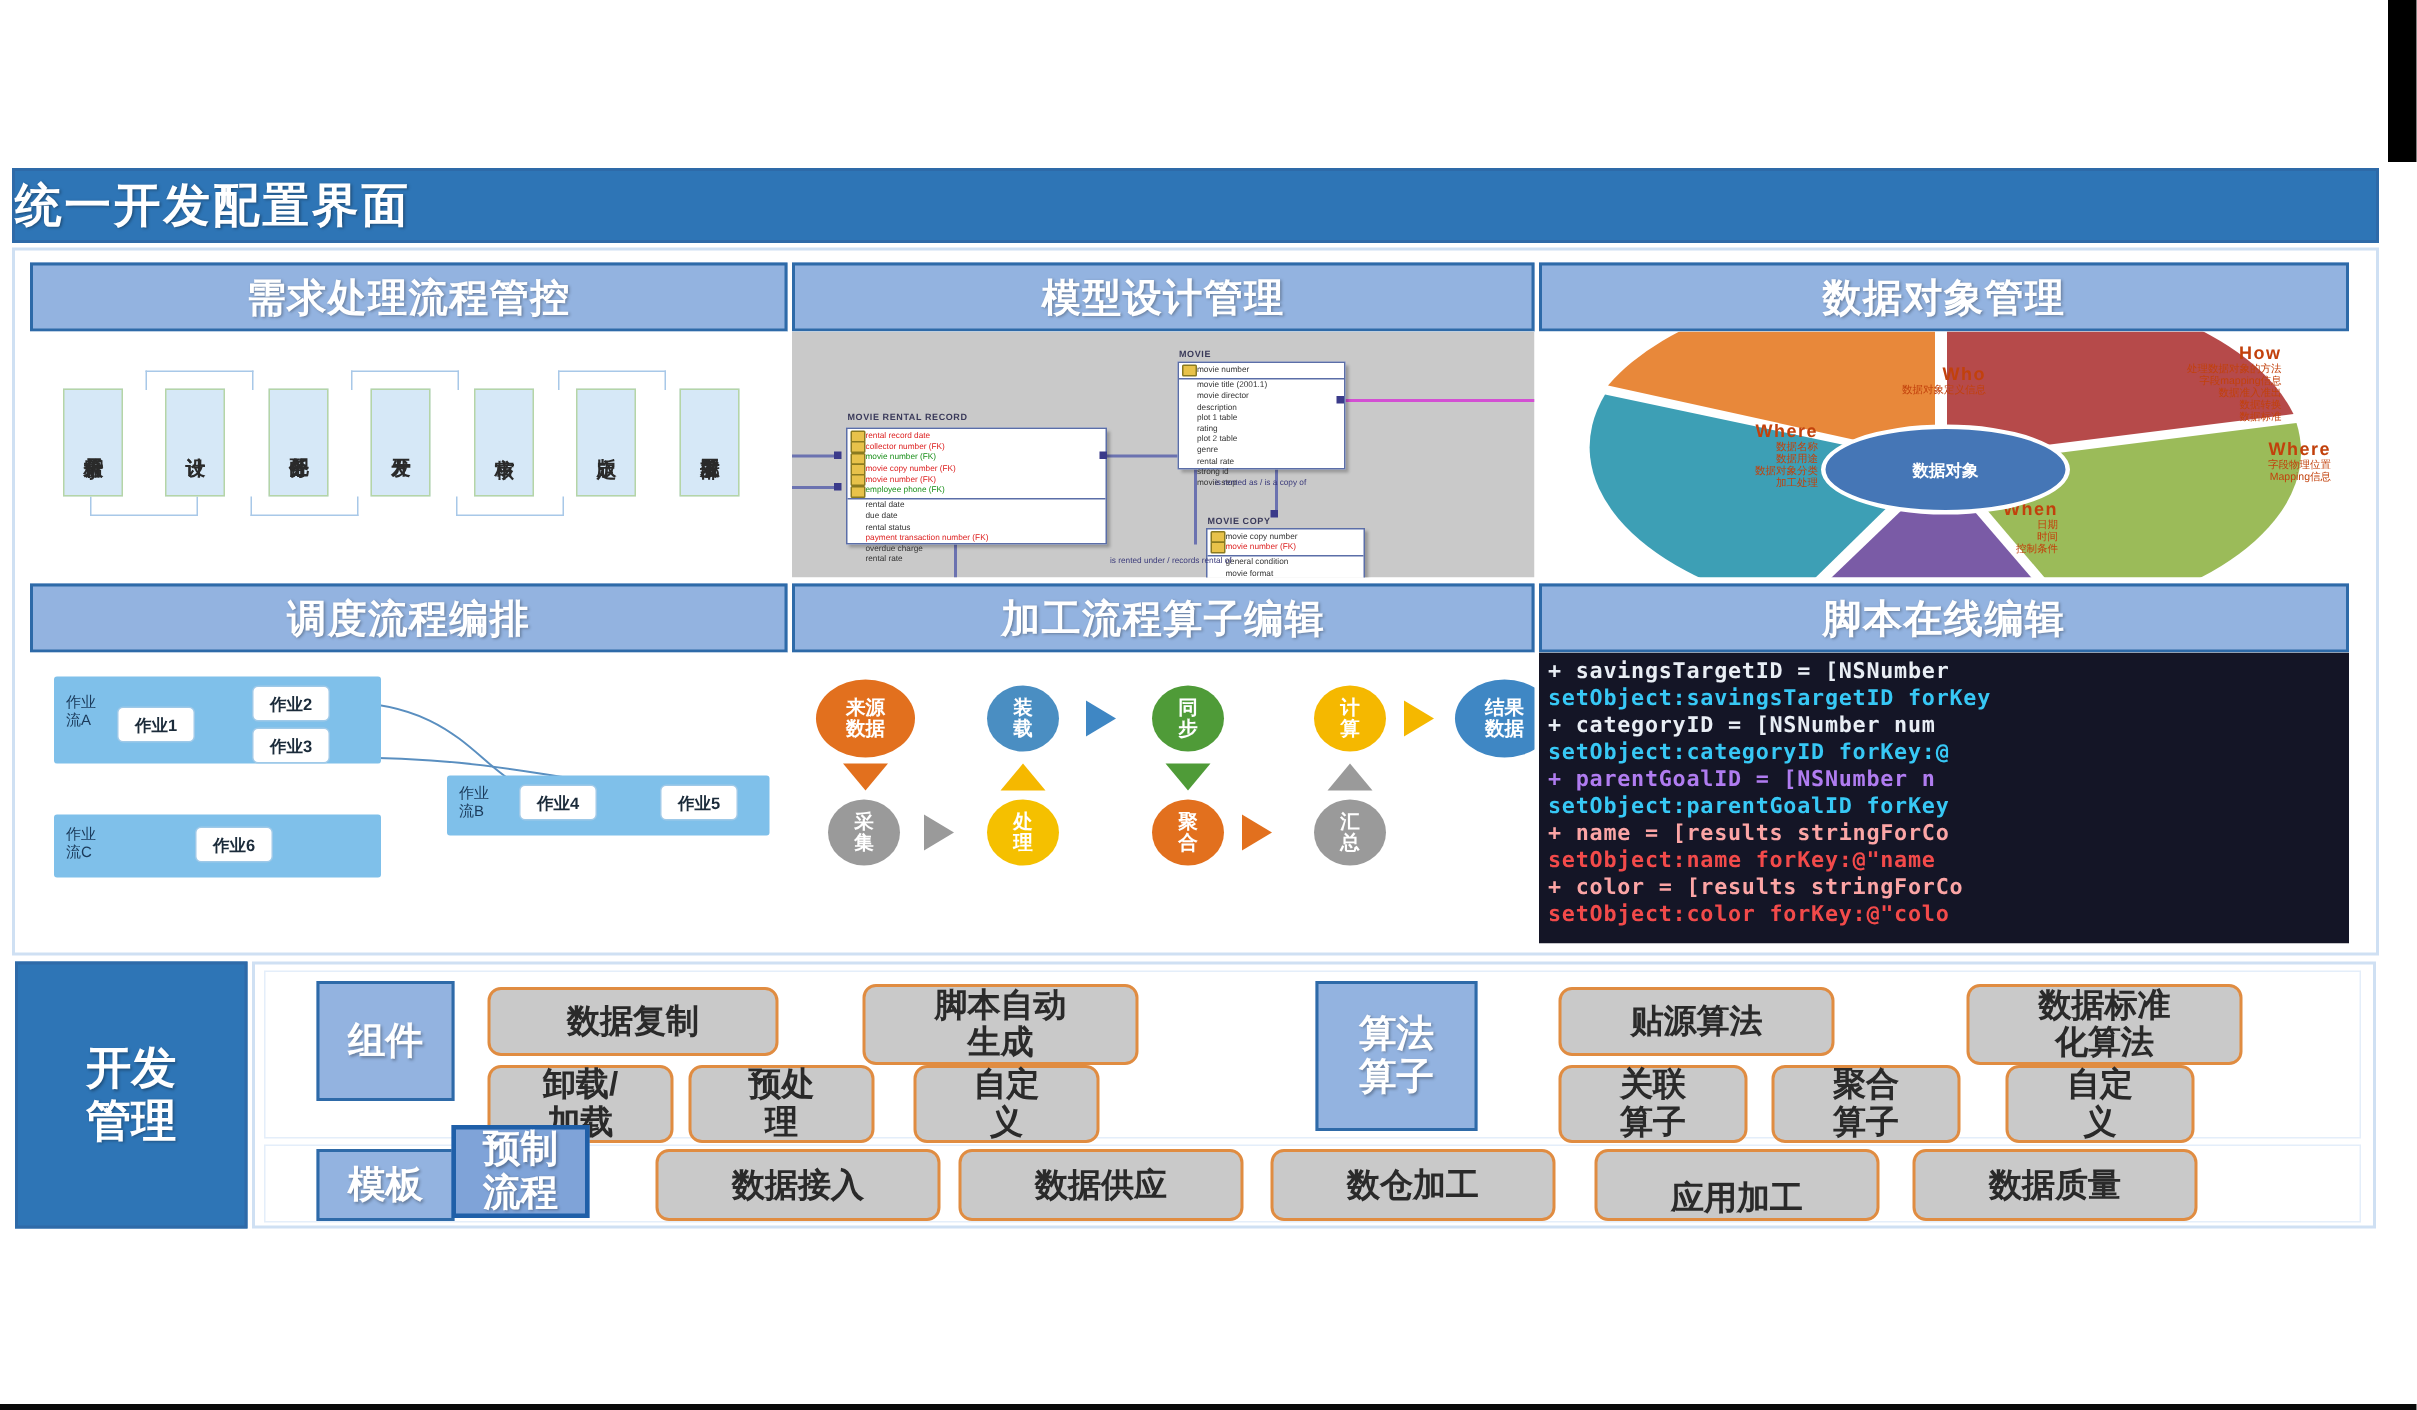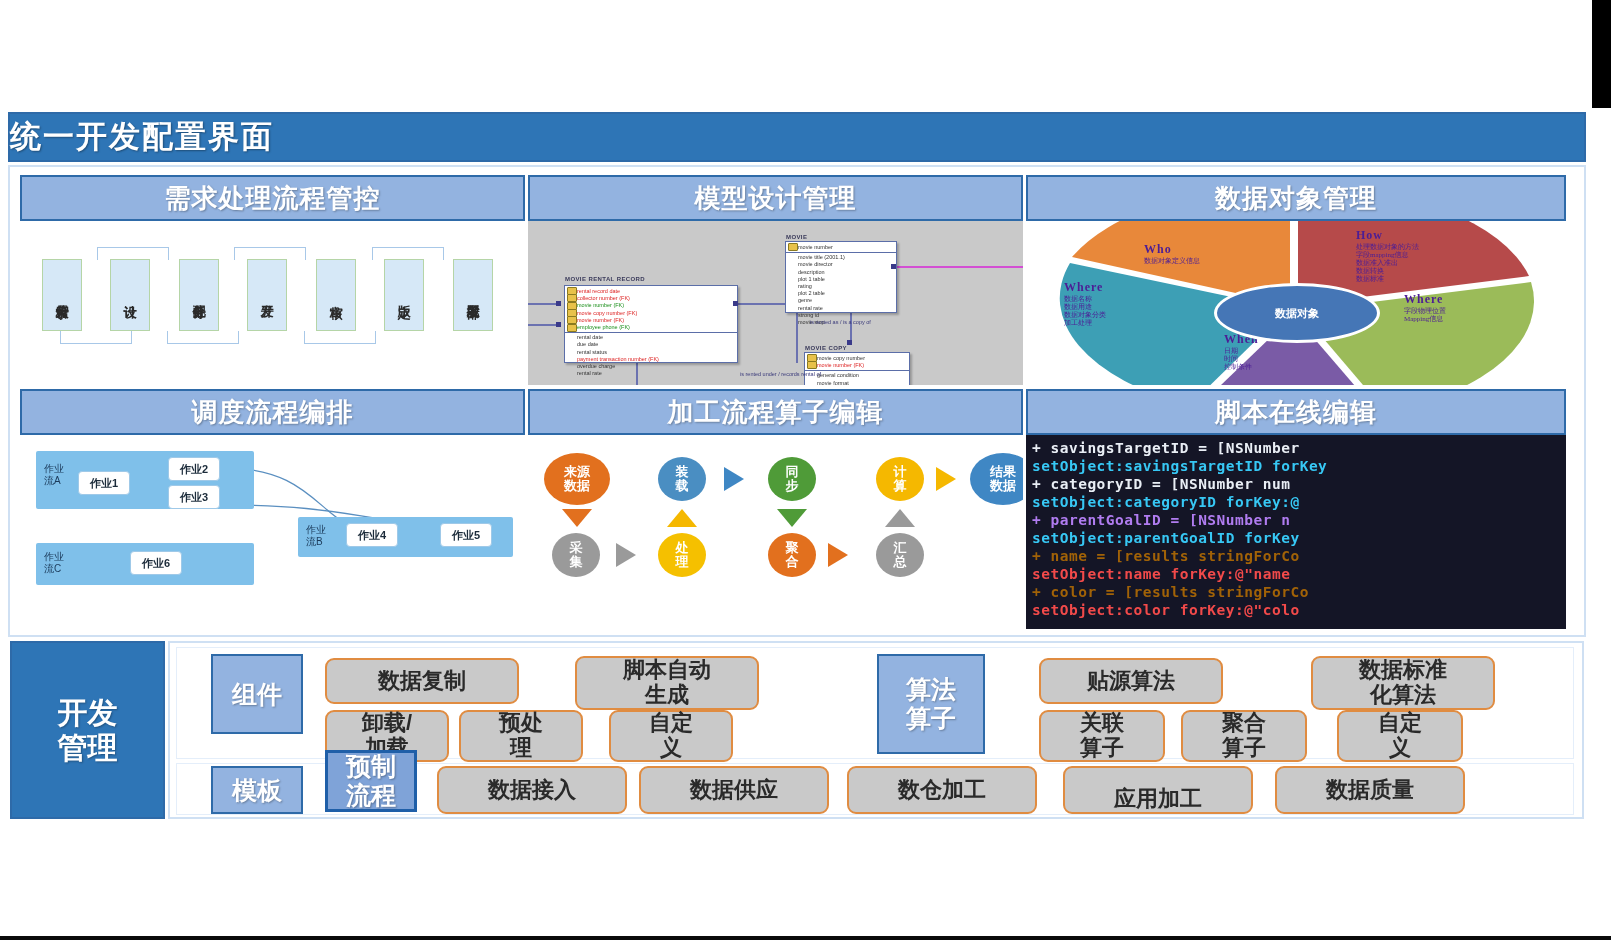--- a/index.html
+++ b/index.html
@@ -62,21 +62,21 @@
   .er-line.pink{background:#d34fd3;}
   .er-row{font-size:5.5px;line-height:7.2px;white-space:nowrap;padding-left:12px;}
   .k{color:#d22;} .g{color:#1a8f1a;} .b{color:#333;}
   .key{position:absolute;left:2px;width:8px;height:6px;background:#e8c24a;border:1px solid #8a7a20;border-radius:1px;}
   .er-sep{border-top:1px solid #5b6ea8;margin:1px 0;}
   .er-note{position:absolute;font-size:5.5px;color:#3a3a7a;line-height:7px;white-space:nowrap;}
   .er-dot{position:absolute;width:5px;height:5px;background:#3a3a8a;}
 
   
   .pie-wrap{position:absolute;inset:0;background:#fff;}
-  .pie-label{position:absolute;color:#4c1d95;text-align:left;line-height:1.15;pointer-events:none;font-family:Liberation Serif, serif;}
+  .pie-label{position:absolute;color:#c2410c;text-align:right;line-height:1.15;pointer-events:none;}
   .pie-label .hd{font-size:12px;font-weight:bold;letter-spacing:1px;}
   .pie-label .sub{font-size:7px;}
   .donut-center{
     position:absolute;background:#4576b6;border:3px solid #fff;border-radius:50%;
     display:flex;align-items:center;justify-content:center;color:#fff;font-size:11px;font-weight:bold;
   }
 
   
   .jobgrp{position:absolute;background:#7fc0ea;border-radius:2px;}
   .jobgrp .gl{position:absolute;left:8px;top:12px;font-size:10px;font-weight:normal;color:#1b3a5a;line-height:1.15;}
@@ -91,21 +91,21 @@
     position:absolute;border-radius:50%;
     display:flex;flex-direction:column;align-items:center;justify-content:center;
     color:#fff;font-weight:bold;font-size:13px;line-height:1.1;text-align:center;
   }
   .tri{position:absolute;width:0;height:0;}
 
   
   .code{position:absolute;inset:0;background:#141526;overflow:hidden;padding:4px 0 0 6px;box-sizing:border-box;}
   .code .ln{font-family:"DejaVu Sans Mono","Liberation Mono",monospace;font-size:14.5px;font-weight:bold;line-height:18px;white-space:nowrap;letter-spacing:.5px;}
   .c-w{color:#e9eef5;} .c-c{color:#37c8f5;}
-  .c-g{color:#a16207;} .c-r{color:#f24a4a;} .c-p{color:#b07cf0;}
+  .c-g{color:#fca5a5;} .c-r{color:#f24a4a;} .c-p{color:#b07cf0;}
 
   
   .lower{position:absolute;left:0;top:529px;width:1578px;height:178px;}
   .dev-label{
     position:absolute;left:2px;top:0;width:155px;height:178px;
     background:#2e75b6;border:2px solid #2e6aa8;box-sizing:border-box;
     display:flex;align-items:center;justify-content:center;
   }
   .dev-label span{color:#fff;font-size:30px;font-weight:bold;line-height:1.18;text-align:center;
     text-shadow:1px 1px 2px rgba(0,0,0,.3);}
@@ -482,21 +482,21 @@
         </div>
         <div class="pill" style="left:1160px;top:62px;width:122px;height:48px;">
           <span>自定<br>义</span>
         </div>
       </div>
 
       <div class="sub-row" style="left:6px;top:120px;width:1398px;height:52px;">
         <div class="cat" style="left:34px;top:2px;width:92px;height:48px;">
           <span>模板</span>
         </div>
-        <div class="cat strong" style="left:148px;top:-14px;width:92px;height:62px;">
+        <div class="cat strong" style="left:124px;top:-14px;width:92px;height:62px;">
           <span>预制<br>流程</span>
         </div>
         <div class="pill" style="left:260px;top:2px;width:186px;height:44px;">
           <span>数据接入</span>
         </div>
         <div class="pill" style="left:462px;top:2px;width:186px;height:44px;">
           <span>数据供应</span>
         </div>
         <div class="pill" style="left:670px;top:2px;width:186px;height:44px;">
           <span>数仓加工</span>

